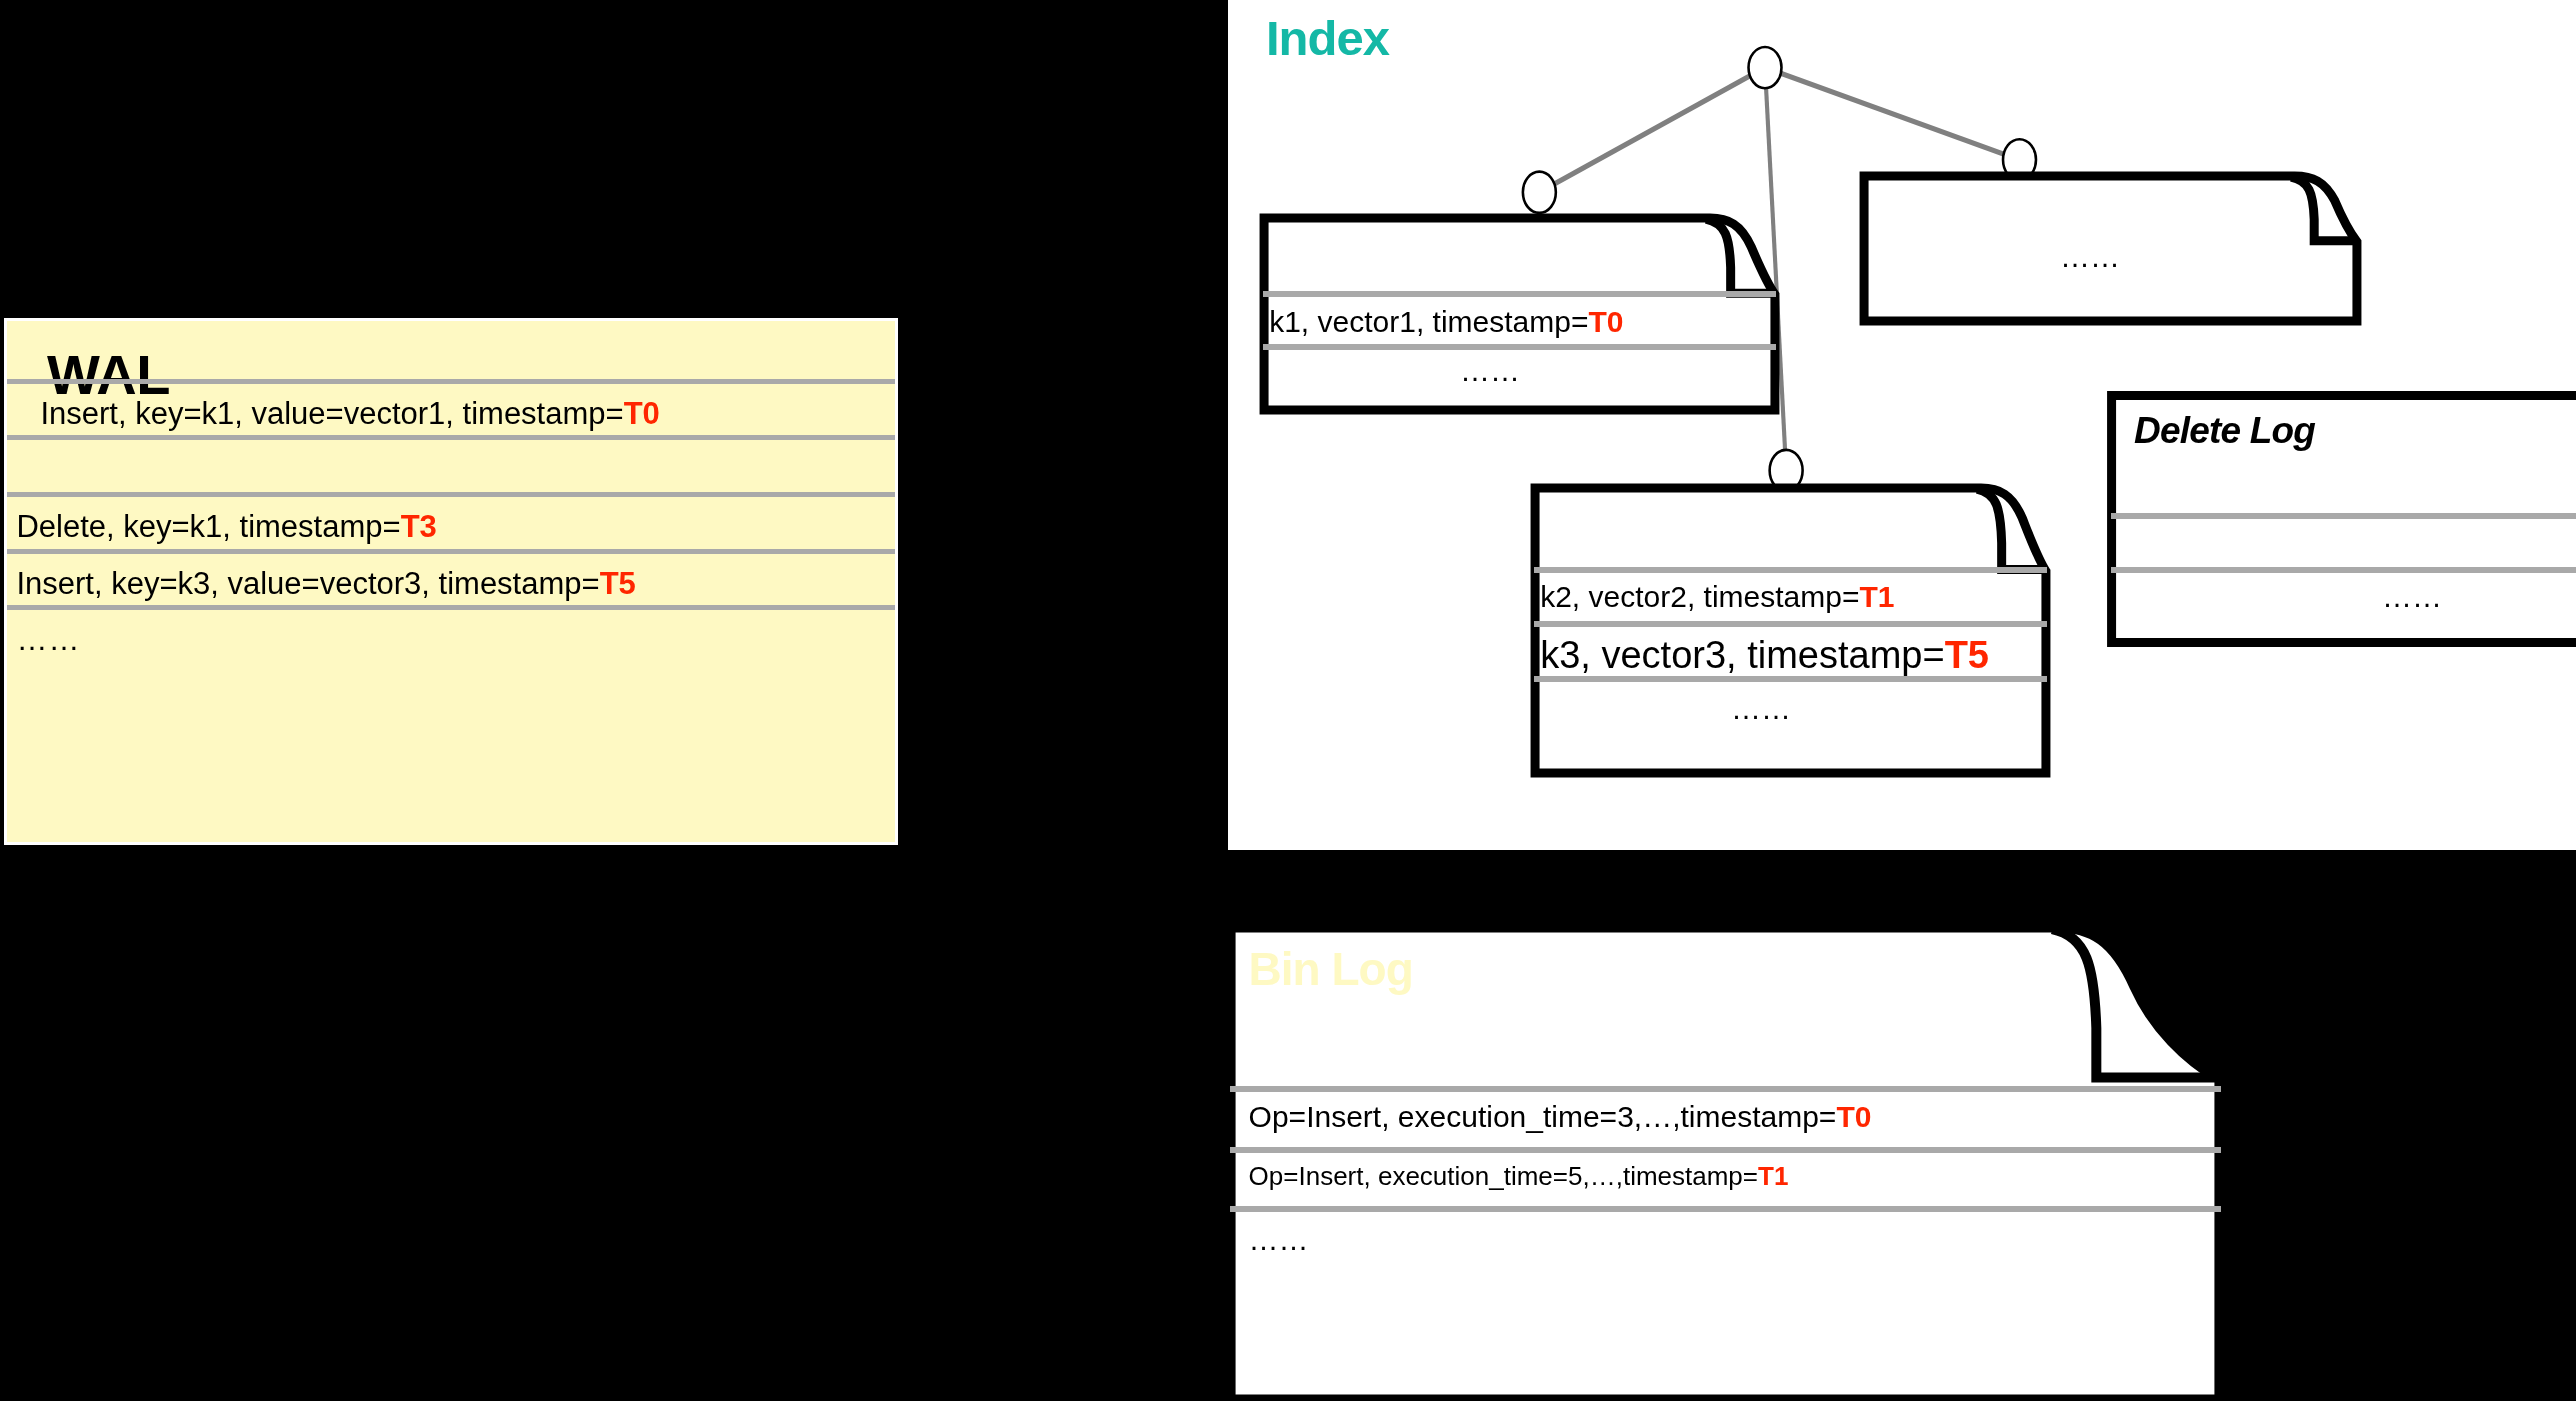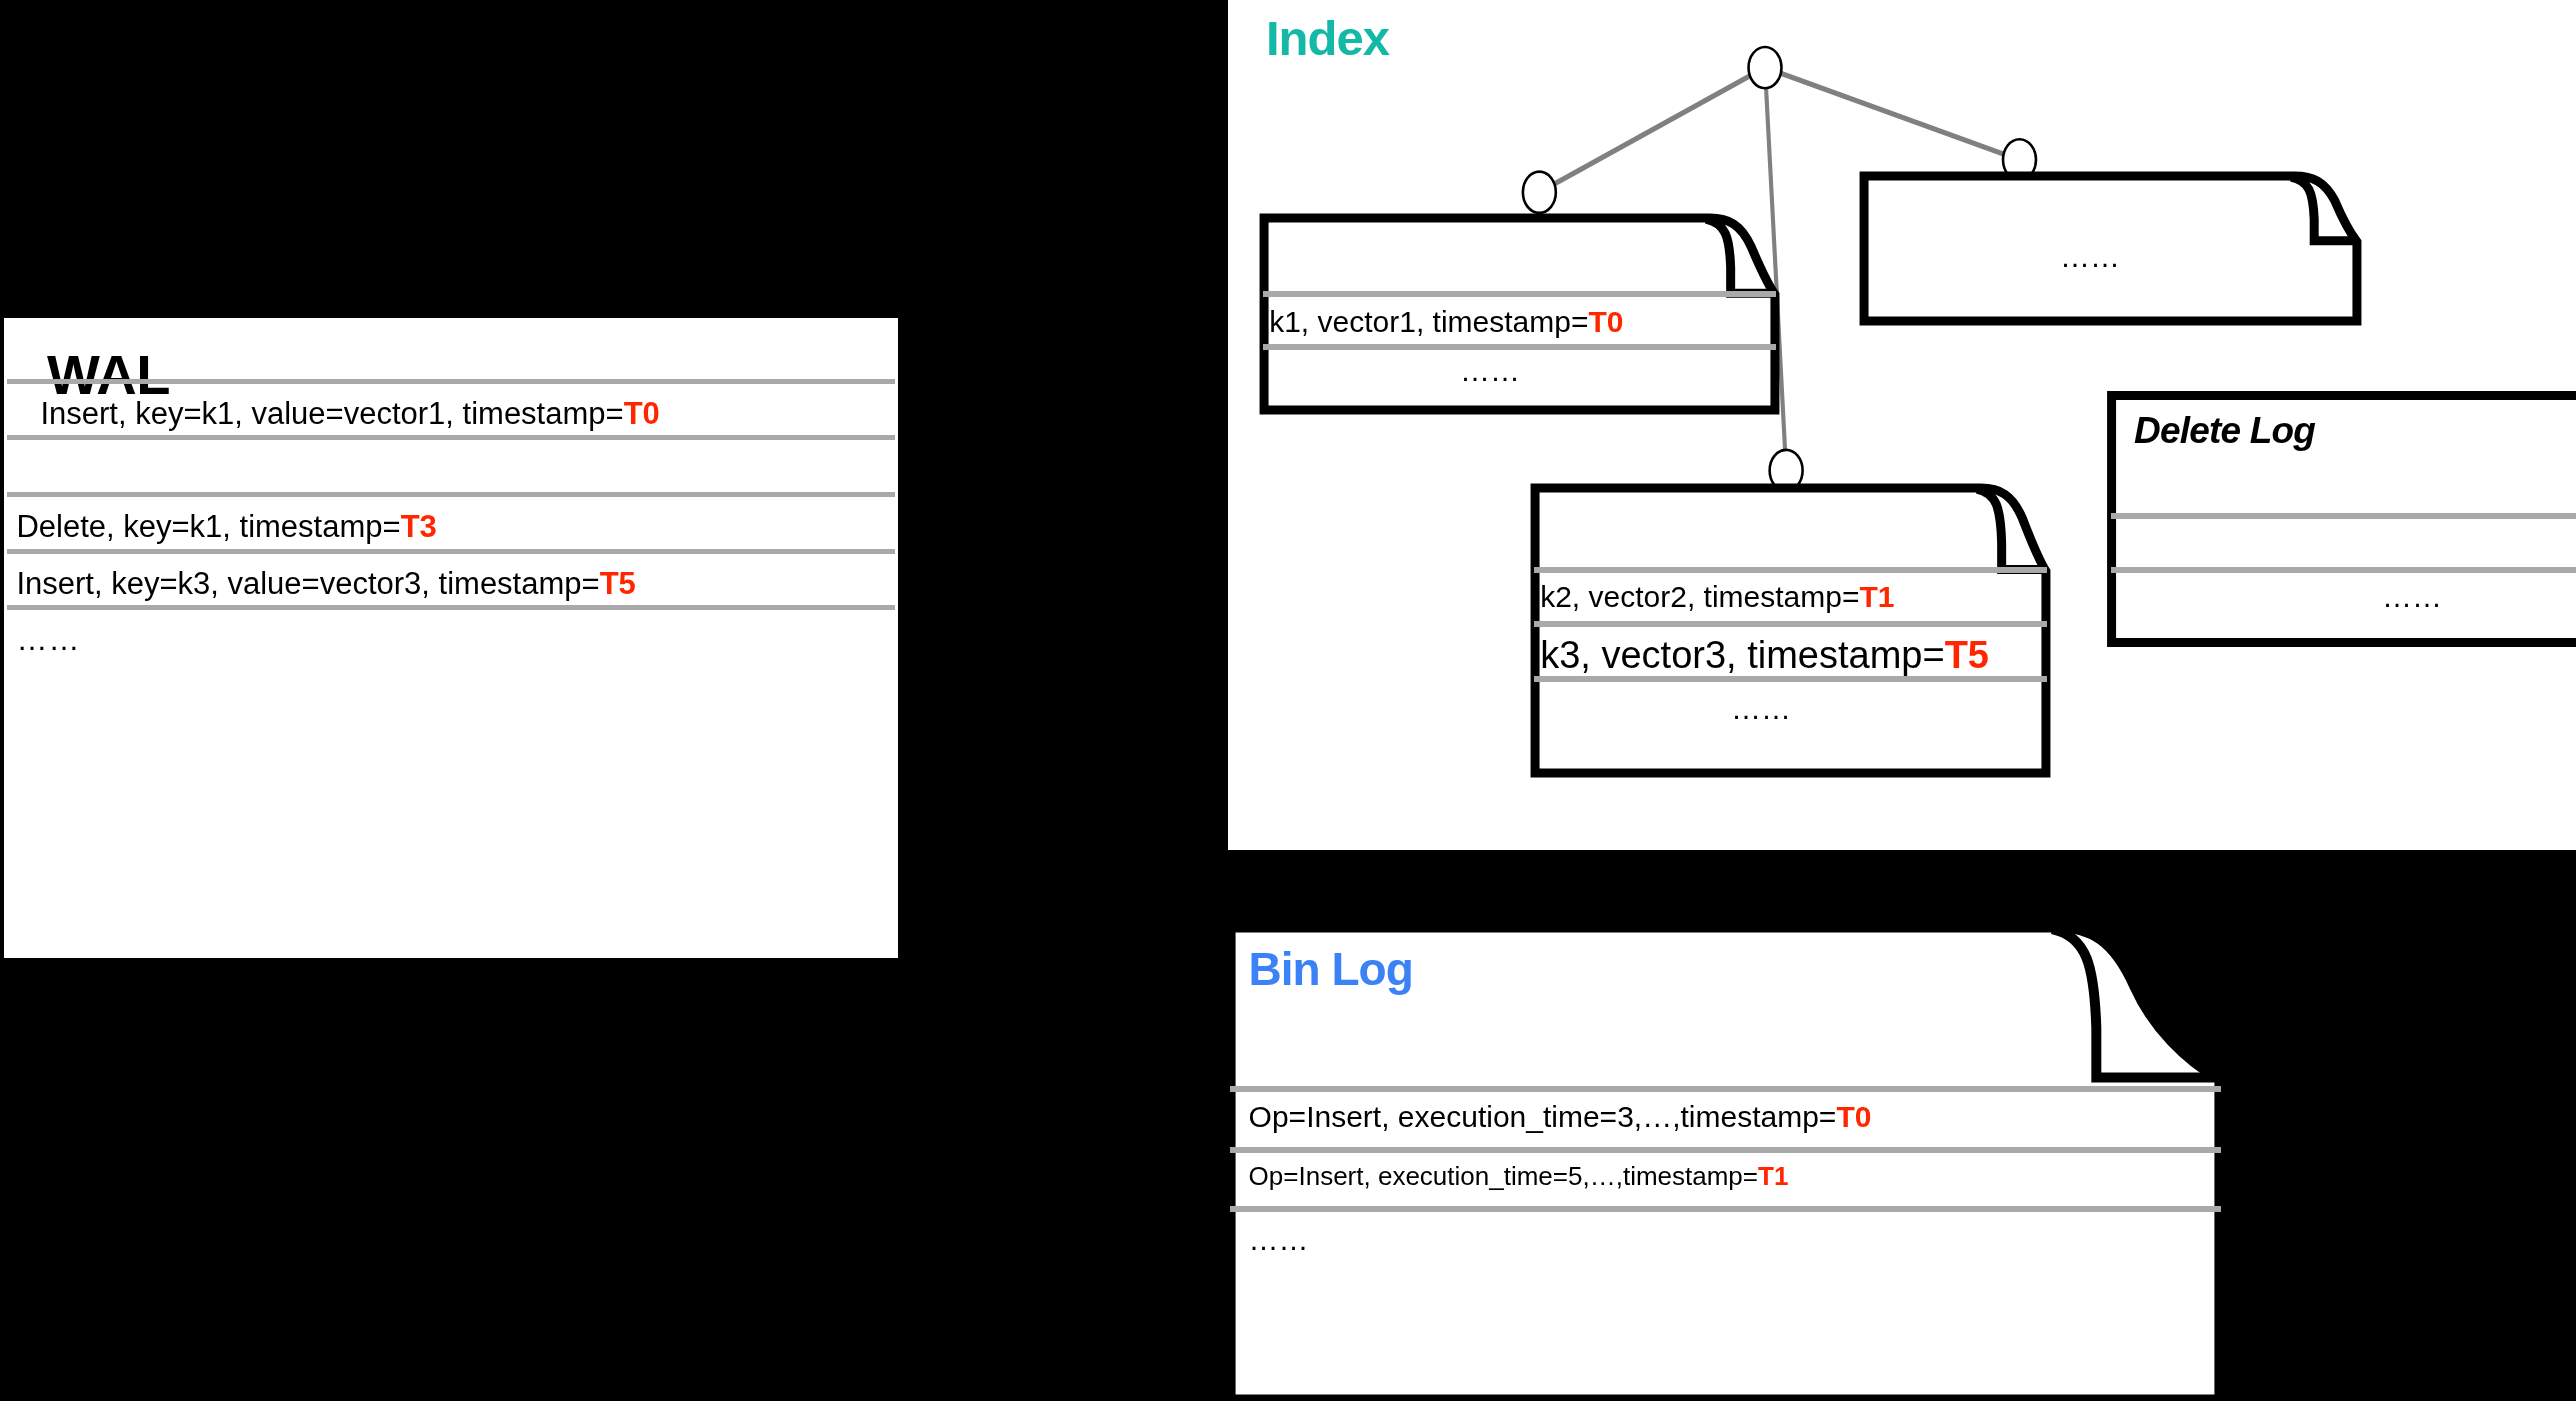--- a/index.html
+++ b/index.html
@@ -19,23 +19,23 @@
     position: absolute;
     background: #ffffff;
     box-sizing: border-box;
   }
 
   
   #wal-panel {
     left: 4.1px;
     top: 318px;
     width: 894px;
-    height: 640px;
+    height: 527px;
     border: 3.1px solid #ffffff;
-    background: #ffffff;
+    background: #fef9c3;
   }
   .panel-title {
     font-weight: bold;
     color: #000000;
     letter-spacing: -0.5px;
   }
   #wal-title {
     position: absolute;
     left: 40px;
     top: 26px;
@@ -124,21 +124,21 @@
     top: 925px;
     width: 994px;
     height: 477px;
   }
   #binlog-title {
     position: absolute;
     left: 20.6px;
     top: 17px;
     font-size: 46px;
     font-weight: bold;
-    color: #3b82f6;
+    color: #fef9c3;
     letter-spacing: -1px;
     z-index: 30;
   }
 
   
   #deletelog-title {
     position: absolute;
     left: 25px;
     top: 16.5px;
     font-size: 37px;

